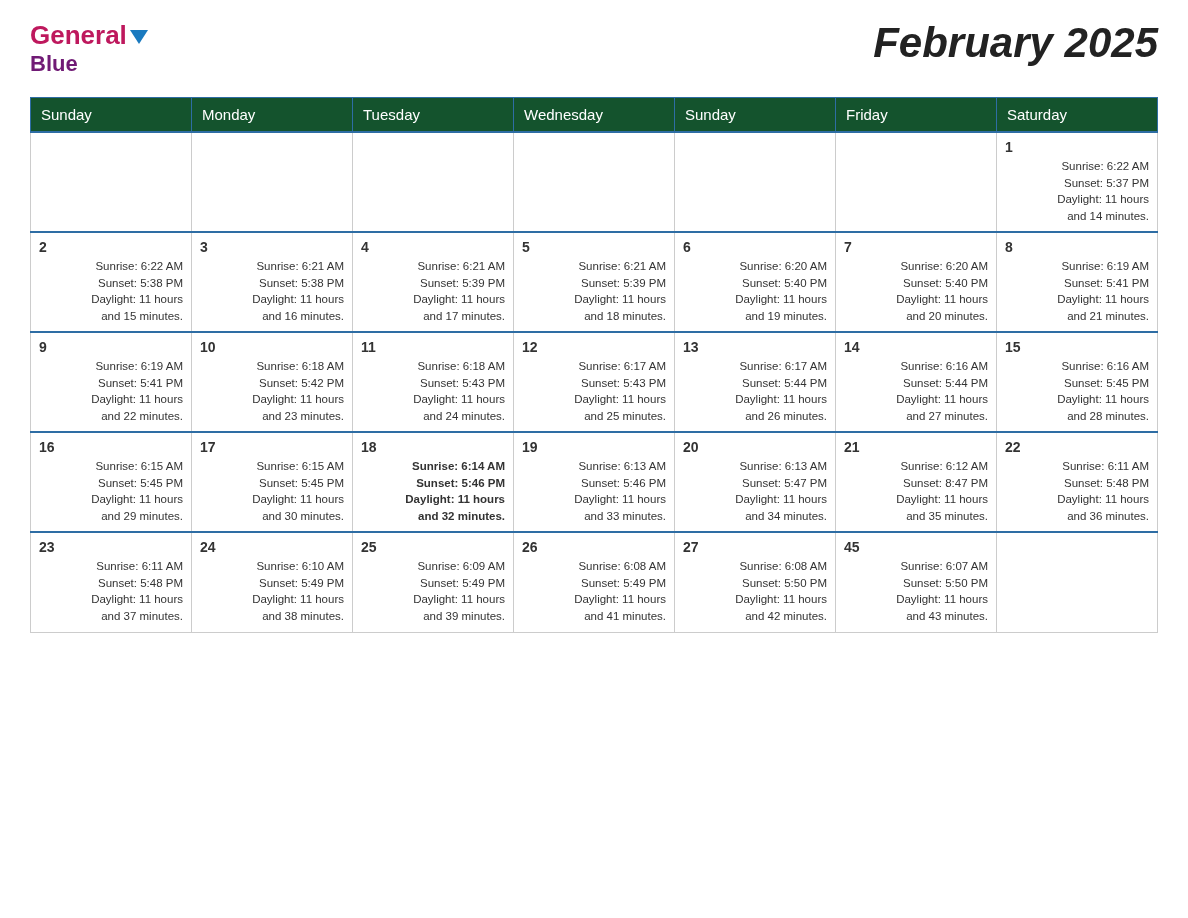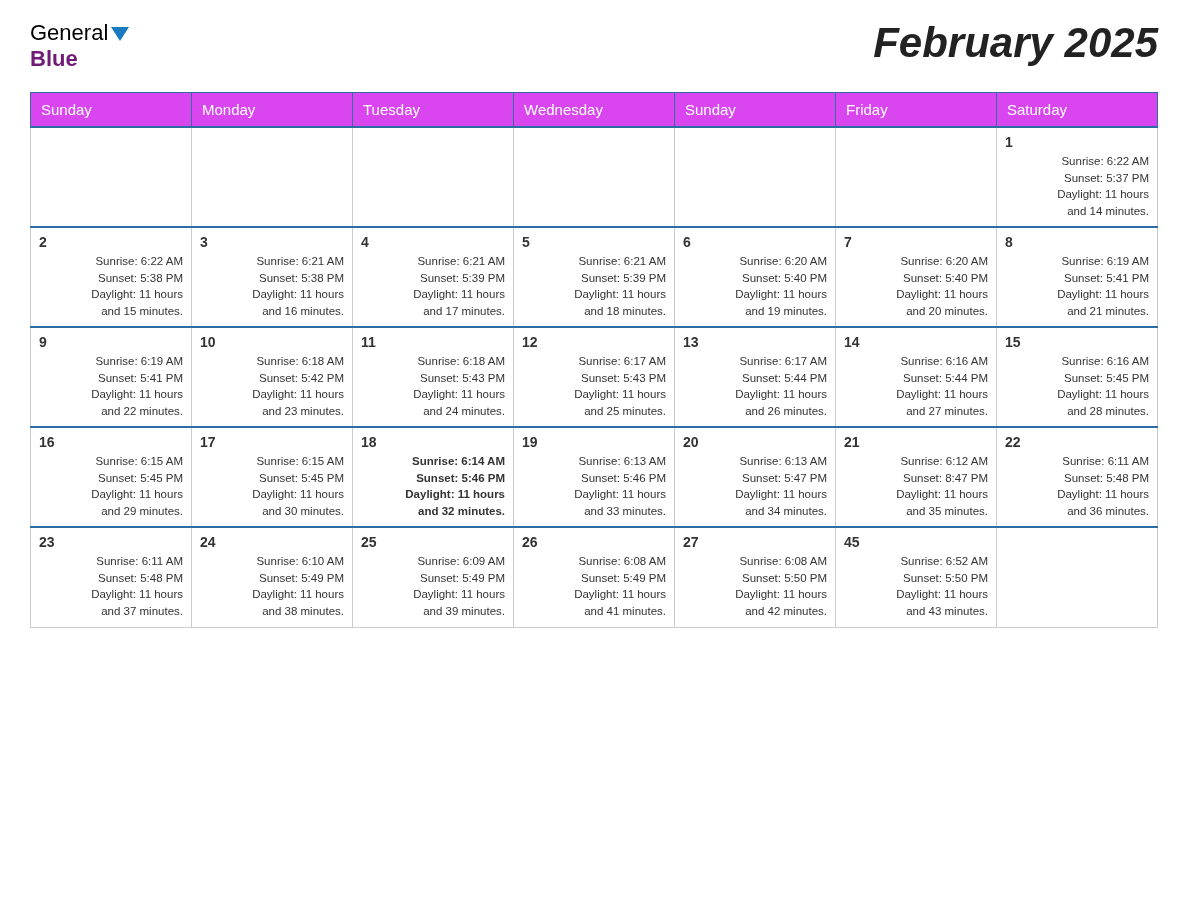--- a/index.html
+++ b/index.html
@@ -9,23 +9,23 @@
       padding: 20px 30px;
       color: #333;
     }
     .header {
       display: flex;
       justify-content: space-between;
       align-items: flex-start;
       margin-bottom: 20px;
     }
     .logo-text-general {
-      font-size: 22px;
-      font-weight: normal;
-      color: #000000;
+      font-size: 26px;
+      font-weight: bold;
+      color: #be185d;
     }
     .logo-text-blue {
       font-size: 22px;
       font-weight: bold;
       color: #701a75;
     }
     .title-area {
       text-align: right;
     }
     .month-title {
@@ -39,21 +39,21 @@
       font-size: 18px;
       color: #555;
       margin-top: 4px;
     }
     .calendar {
       width: 100%;
       border-collapse: collapse;
       table-layout: fixed;
     }
     .calendar th {
-      background-color: #d946ef;
+      background-color: #14532d;
       color: #fff;
       font-size: 15px;
       font-weight: normal;
       padding: 8px 10px;
       text-align: left;
       border: 1px solid #2e6da4;
     }
     .calendar td {
       vertical-align: top;
       padding: 6px 8px;
@@ -333,21 +333,21 @@
         </td>
         <td>
           <span class="day-number">27</span>
           <div class="day-info" style="white-space: pre-line;">Sunrise: 6:08 AM
 Sunset: 5:50 PM
 Daylight: 11 hours
 and 42 minutes.</div>
         </td>
         <td>
           <span class="day-number">45</span>
-          <div class="day-info" style="white-space: pre-line;">Sunrise: 6:52 AM
+          <div class="day-info" style="white-space: pre-line;">Sunrise: 6:07 AM
 Sunset: 5:50 PM
 Daylight: 11 hours
 and 43 minutes.</div>
         </td>
         <td class="empty-cell"></td>
       </tr>
     </tbody>
 </table>
 
 </body></html>

